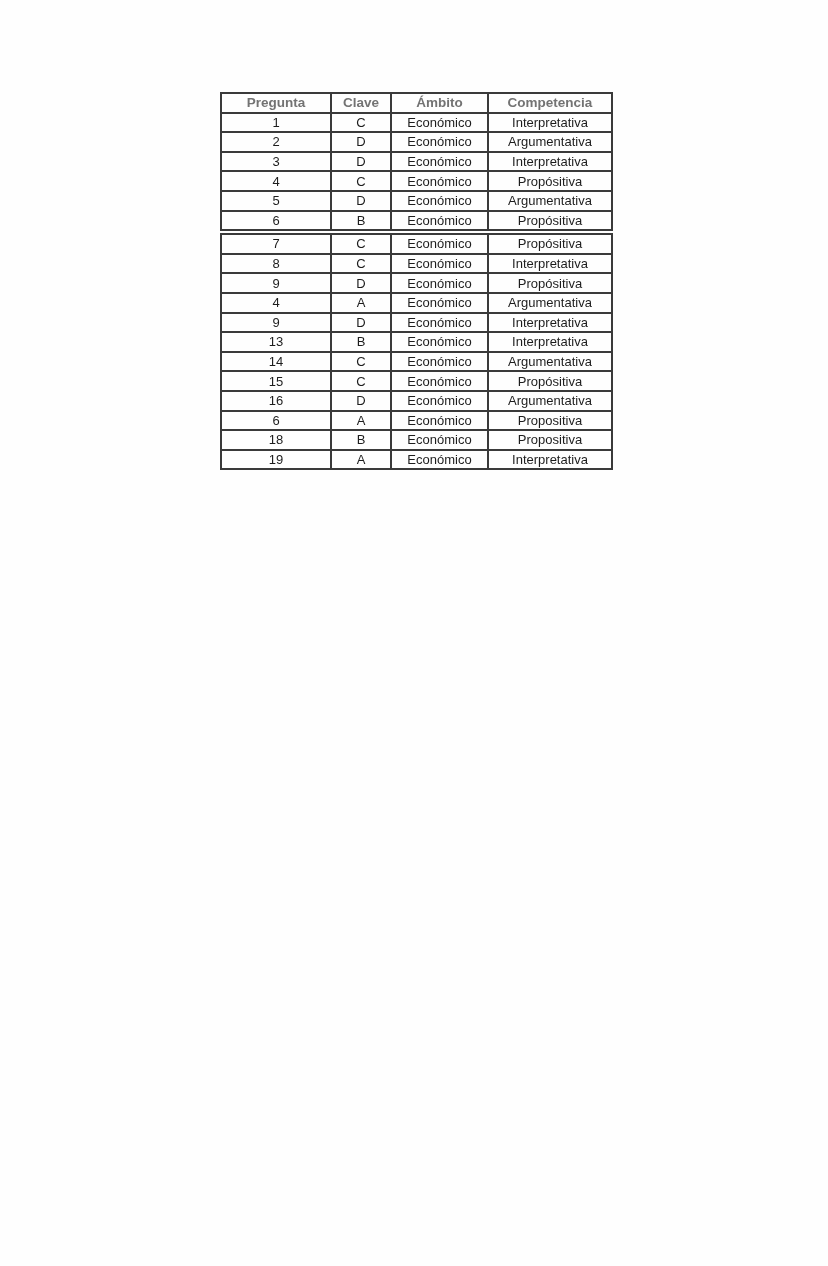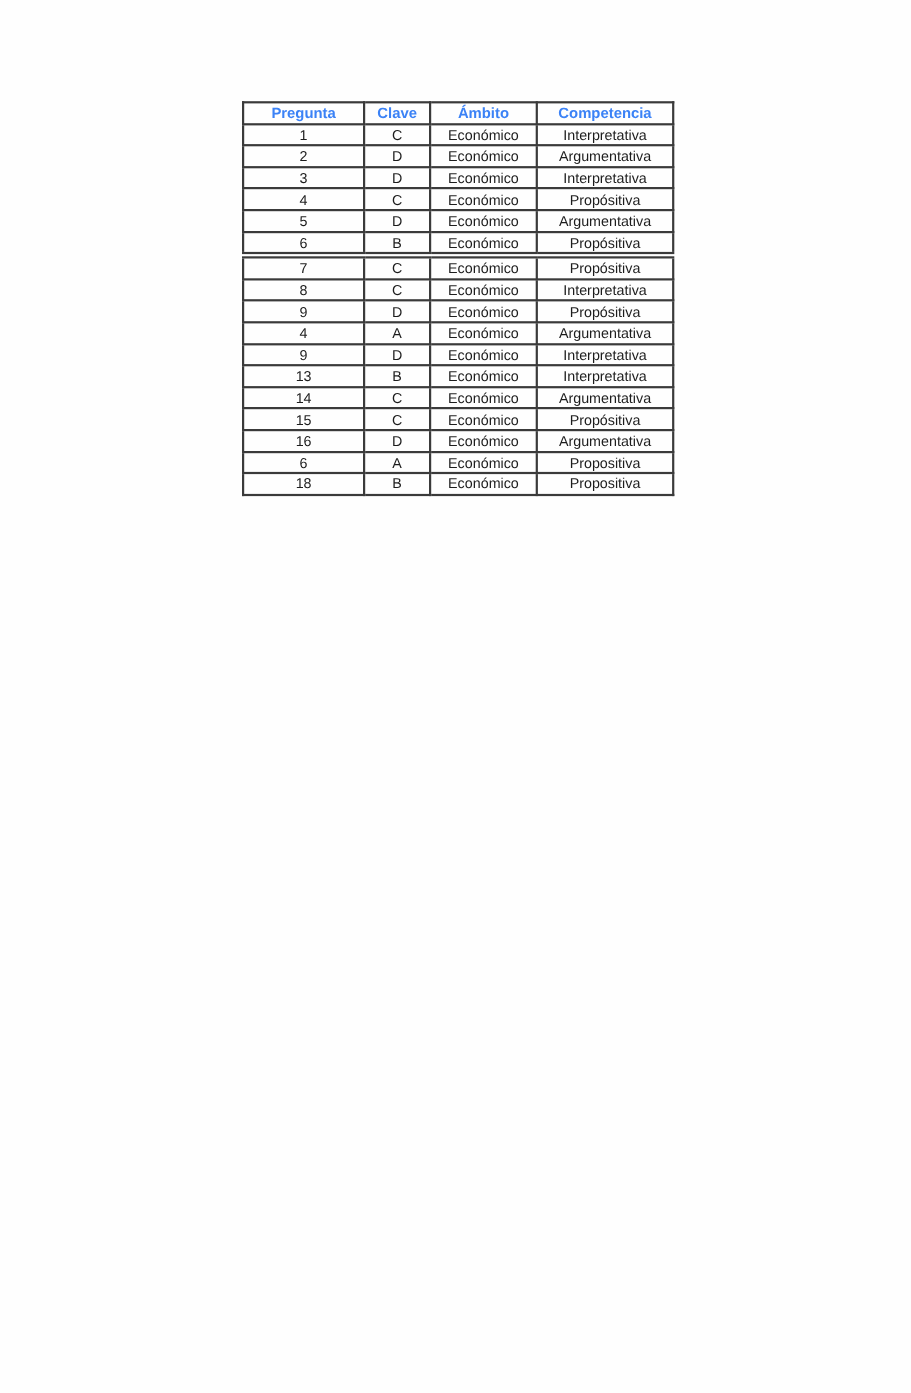--- a/index.html
+++ b/index.html
@@ -37,21 +37,21 @@
     vertical-align: middle;
     color: #1d1d1d;
     font-size: 13px;
     line-height: 1;
     white-space: nowrap;
     overflow: hidden;
   }
   table.answer-key th {
     font-weight: bold;
     font-size: 13.5px;
-    color: #3b82f6;
+    color: #737373;
   }
   
   table.answer-key tr.segment-start td {
     border-top: 6px double #3a3a3a;
   }
 </style>
 </head>
 <body>
 
 <div class="page">
@@ -166,15 +166,21 @@
           <td>A</td>
           <td>Económico</td>
           <td>Propositiva</td>
         </tr>
         <tr>
           <td>18</td>
           <td>B</td>
           <td>Económico</td>
           <td>Propositiva</td>
         </tr>
+        <tr>
+          <td>19</td>
+          <td>A</td>
+          <td>Económico</td>
+          <td>Interpretativa</td>
+        </tr>
       </tbody>
   </table>
 </div>
 
 </body></html>

